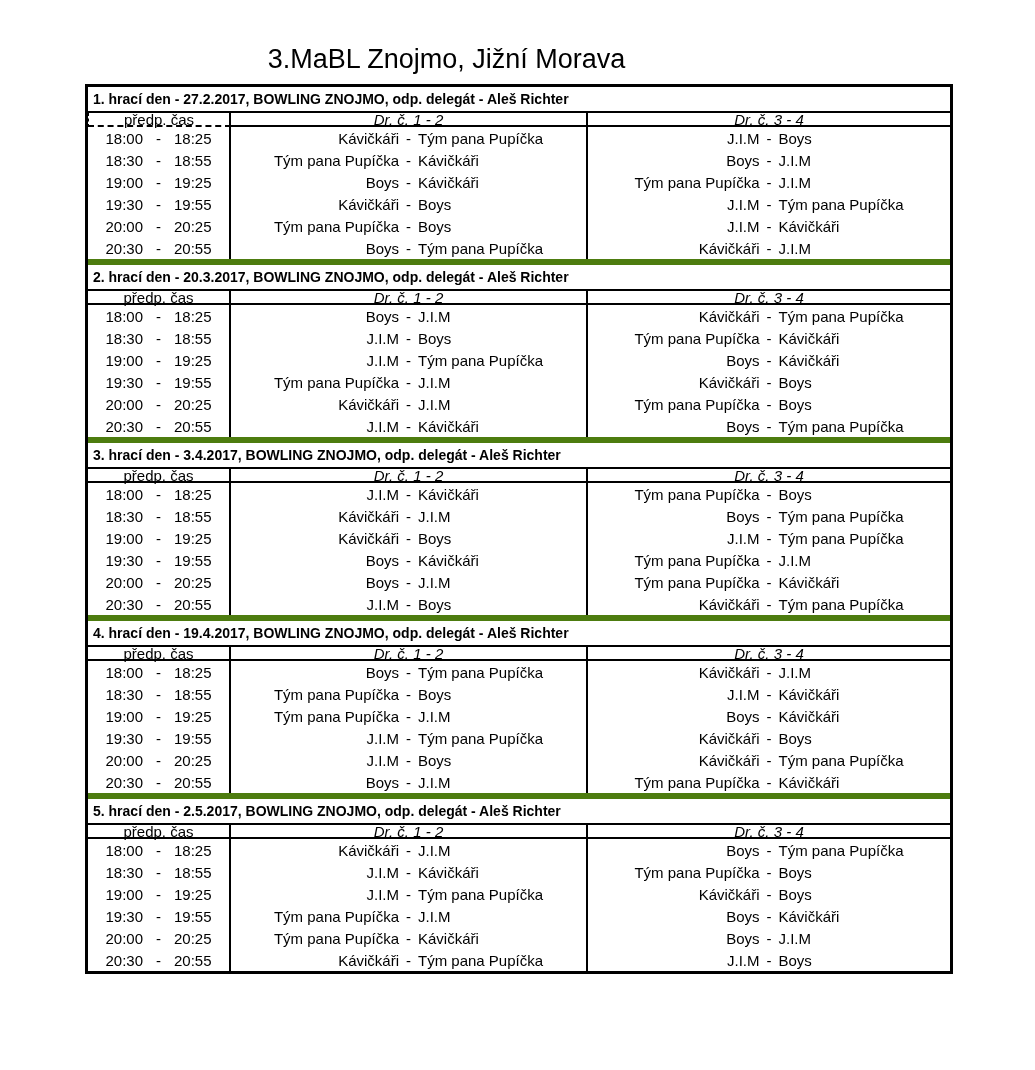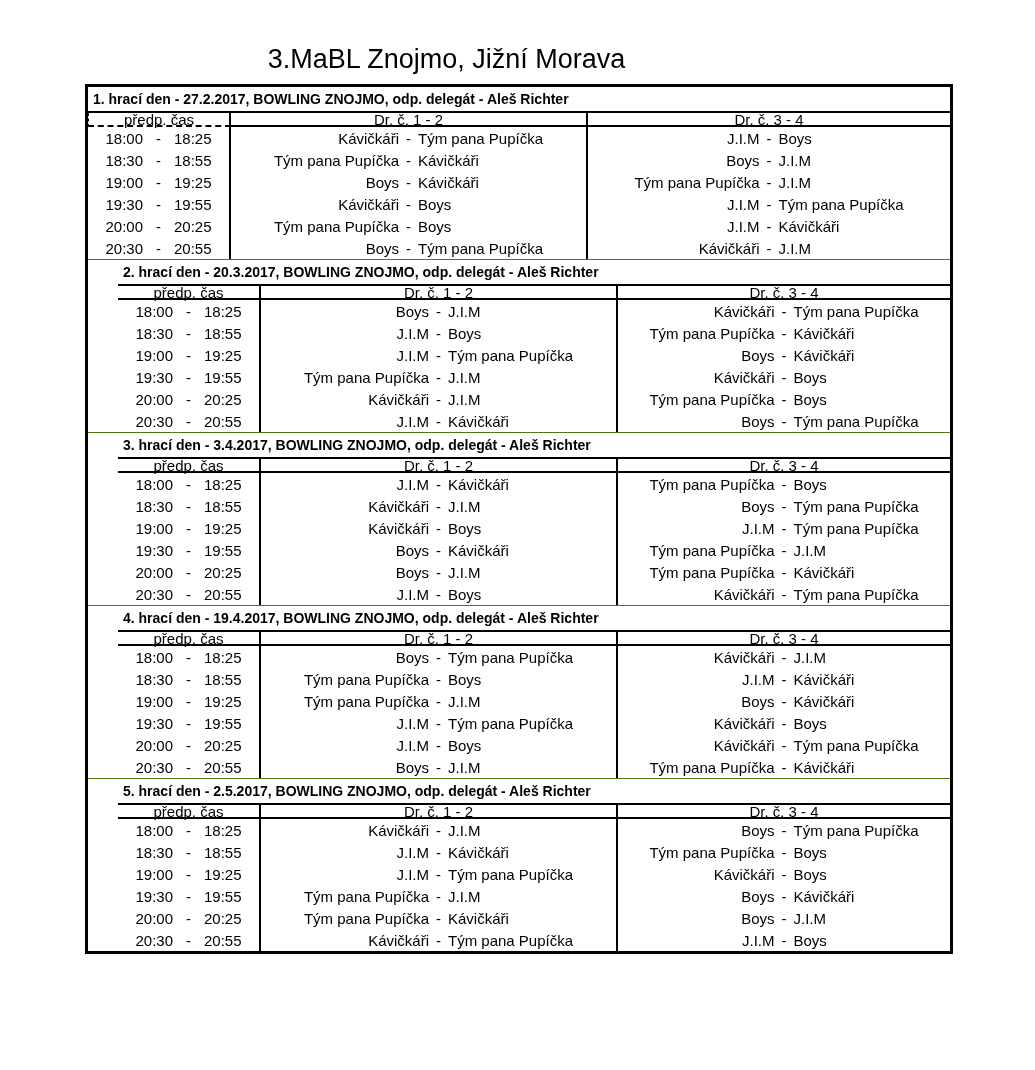--- a/index.html
+++ b/index.html
@@ -17,39 +17,39 @@
     font-weight: 400;
     letter-spacing: 0px;
   }
   .schedule {
     position: absolute;
     left: 85px; top: 84px;
     width: 868px;
     border: 3px solid #000;
     background: #fff;
   }
-  .day + .day { border-top: 1px solid #4d7c0f; padding-left: 30px; }
+  .day + .day { border-top: 6px solid #4d7c0f; }
   .day-header {
     height: 26px;
     display: flex; align-items: center;
     padding-left: 5px;
     font-size: 14px;
     font-weight: bold;
     border-bottom: 2px solid #000;
   }
   .col-header-row { display: flex; height: 14px; }
   .col-header-row .cell {
     border-bottom: 2px solid #000;
     display: flex; align-items: center; justify-content: center;
     font-size: 15px;
   }
   .time-col { width: 143px; flex: none; border-right: 2px solid #000; }
   .lanes12-col { width: 357px; flex: none; border-right: 2px solid #000; }
   .lanes34-col { flex: 1; }
-  .lanes-header { }
+  .lanes-header { font-style: italic; }
   .time-header.marquee {
     border-bottom: 2px dashed #000;
     border-left: 1px dashed #000;
   }
   .rows { }
   .row { display: flex; height: 22px; }
   .row .cell { display: flex; align-items: center; font-size: 15px; }
   .time-cell { justify-content: center; gap: 13px; }
   .match-cell .home { flex: 1; text-align: right; white-space: nowrap; }
   .match-cell .away { flex: 1; text-align: left; white-space: nowrap; }

